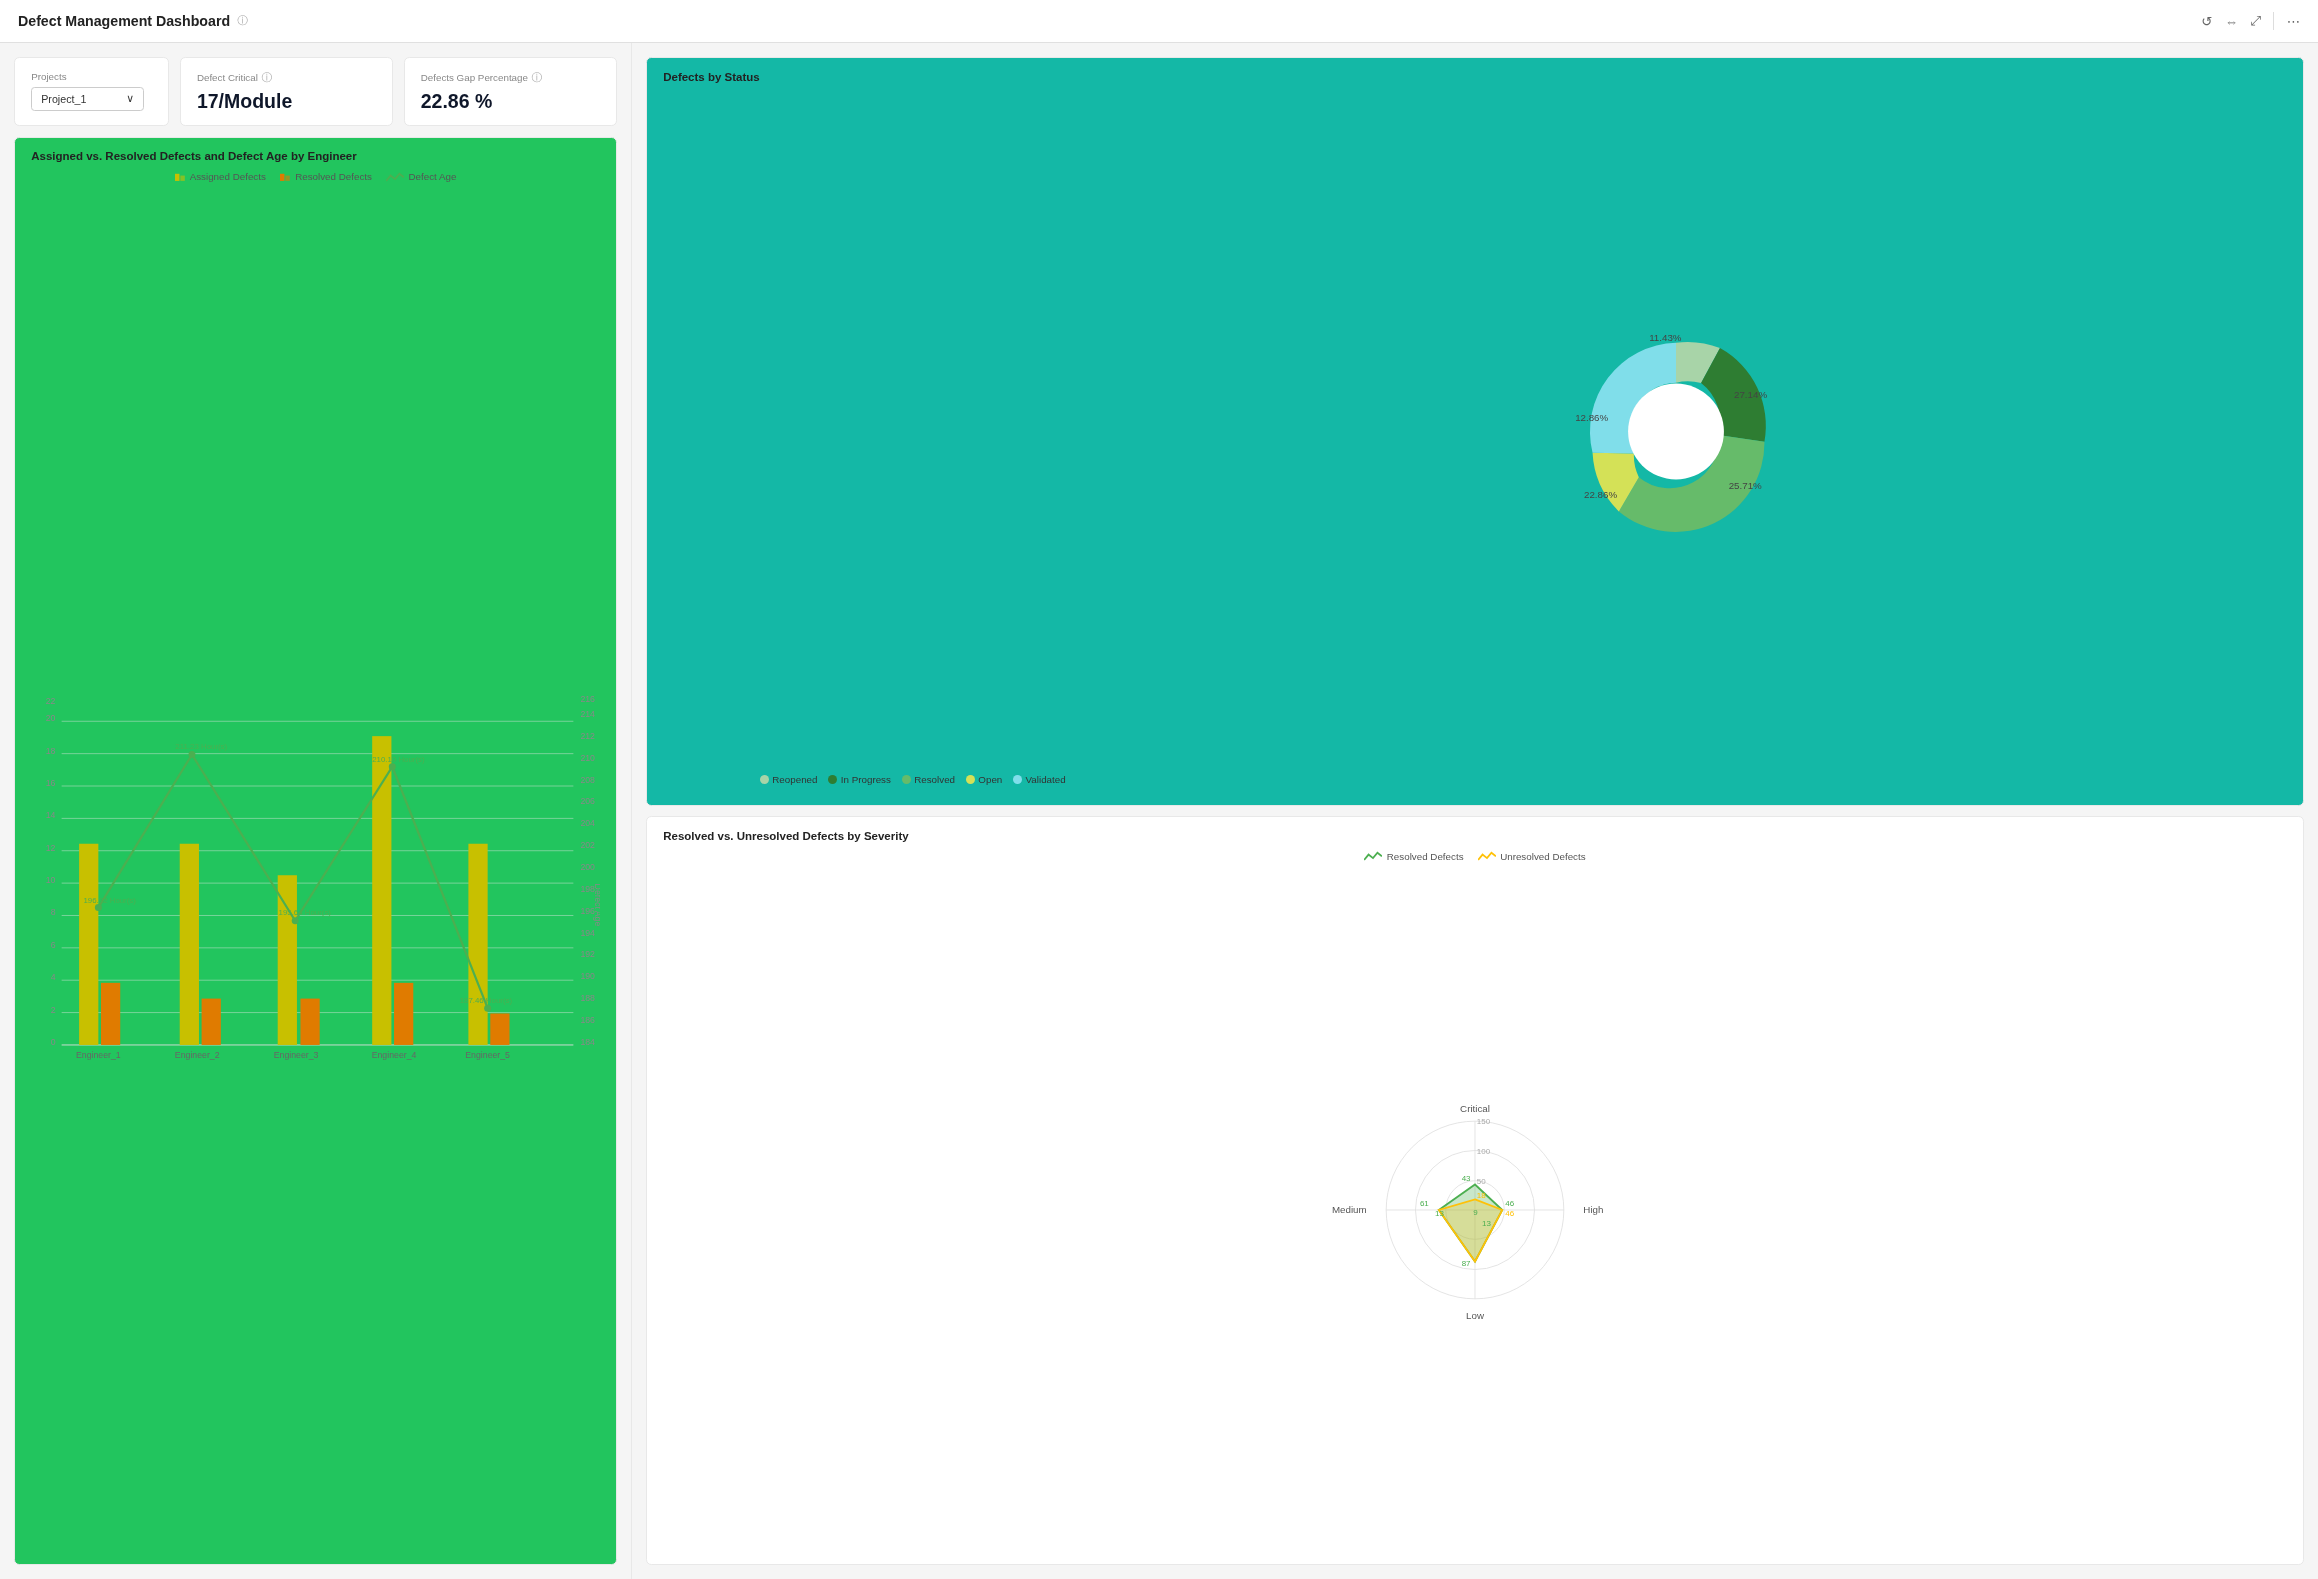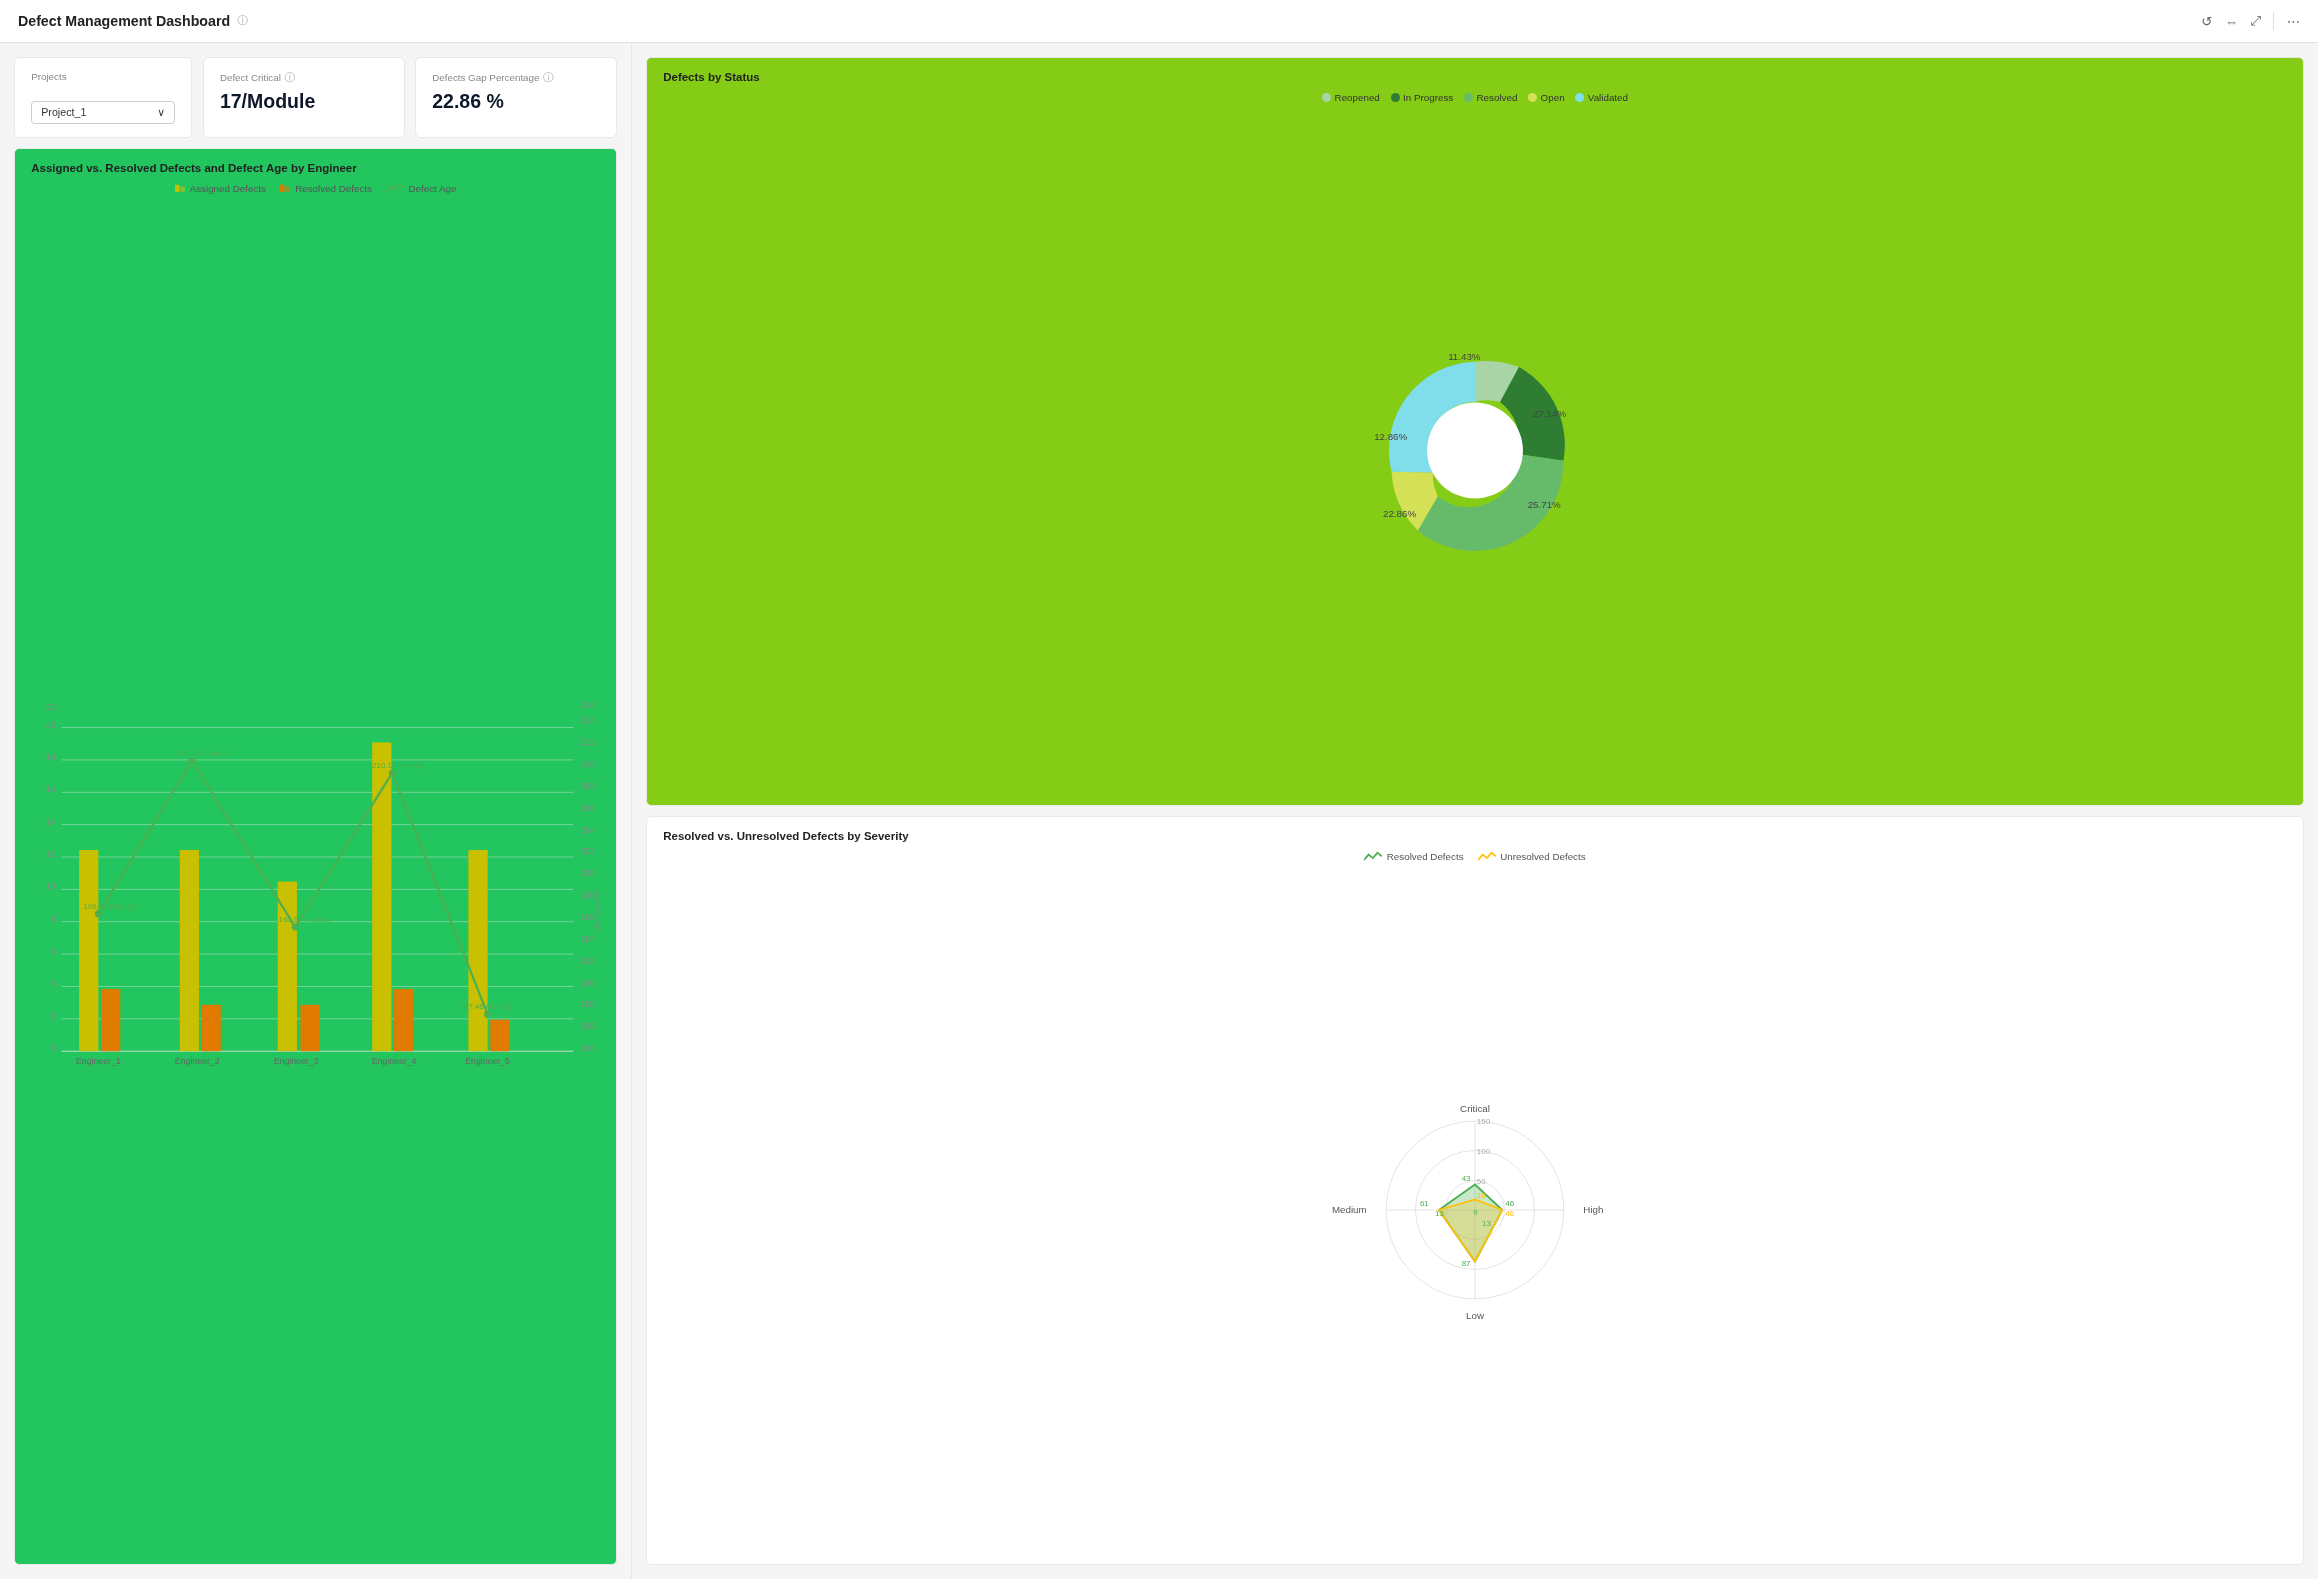--- a/index.html
+++ b/index.html
@@ -41,48 +41,48 @@
     .project-select {
       display: flex;
       align-items: center;
       justify-content: space-between;
       border: 0.9px solid #ccc;
       border-radius: 3.6px;
       padding: 4.4px 9px;
       background: #fff;
       cursor: pointer;
       font-size: 10.7px;
-      margin-top: 19px;
-      width: 144px;
+      margin-top: 5px;
+      width: 113px;
     }
 
     
     .chart-card {
       background: #22c55e;
       border-radius: 5.3px;
       border: 0.9px solid #e8e8e8;
       padding: 12.4px 16px;
       flex: 1;
       overflow: hidden;
       display: flex;
       flex-direction: column;
     }
     .chart-title { font-size: 11.5px; font-weight: 600; color: #222; margin-bottom: 9px; }
     .chart-legend { display: flex; align-items: center; gap: 14.2px; margin-bottom: 7.1px; font-size: 9.8px; color: #555; justify-content: center; }
     .legend-item { display: flex; align-items: center; gap: 4.4px; }
 
     
     .status-card {
-      background: #84cc16;
+      background: #14b8a6;
       border-radius: 5.3px;
       border: 0.9px solid #e8e8e8;
       padding: 12.4px 16px;
       flex: 1;
       display: flex;
-      flex-direction: column;
+      flex-direction: row;
     }
     .severity-card {
       background: #fff;
       border-radius: 5.3px;
       border: 0.9px solid #e8e8e8;
       padding: 12.4px 16px;
       flex: 1;
       display: flex;
       flex-direction: column;
     }

